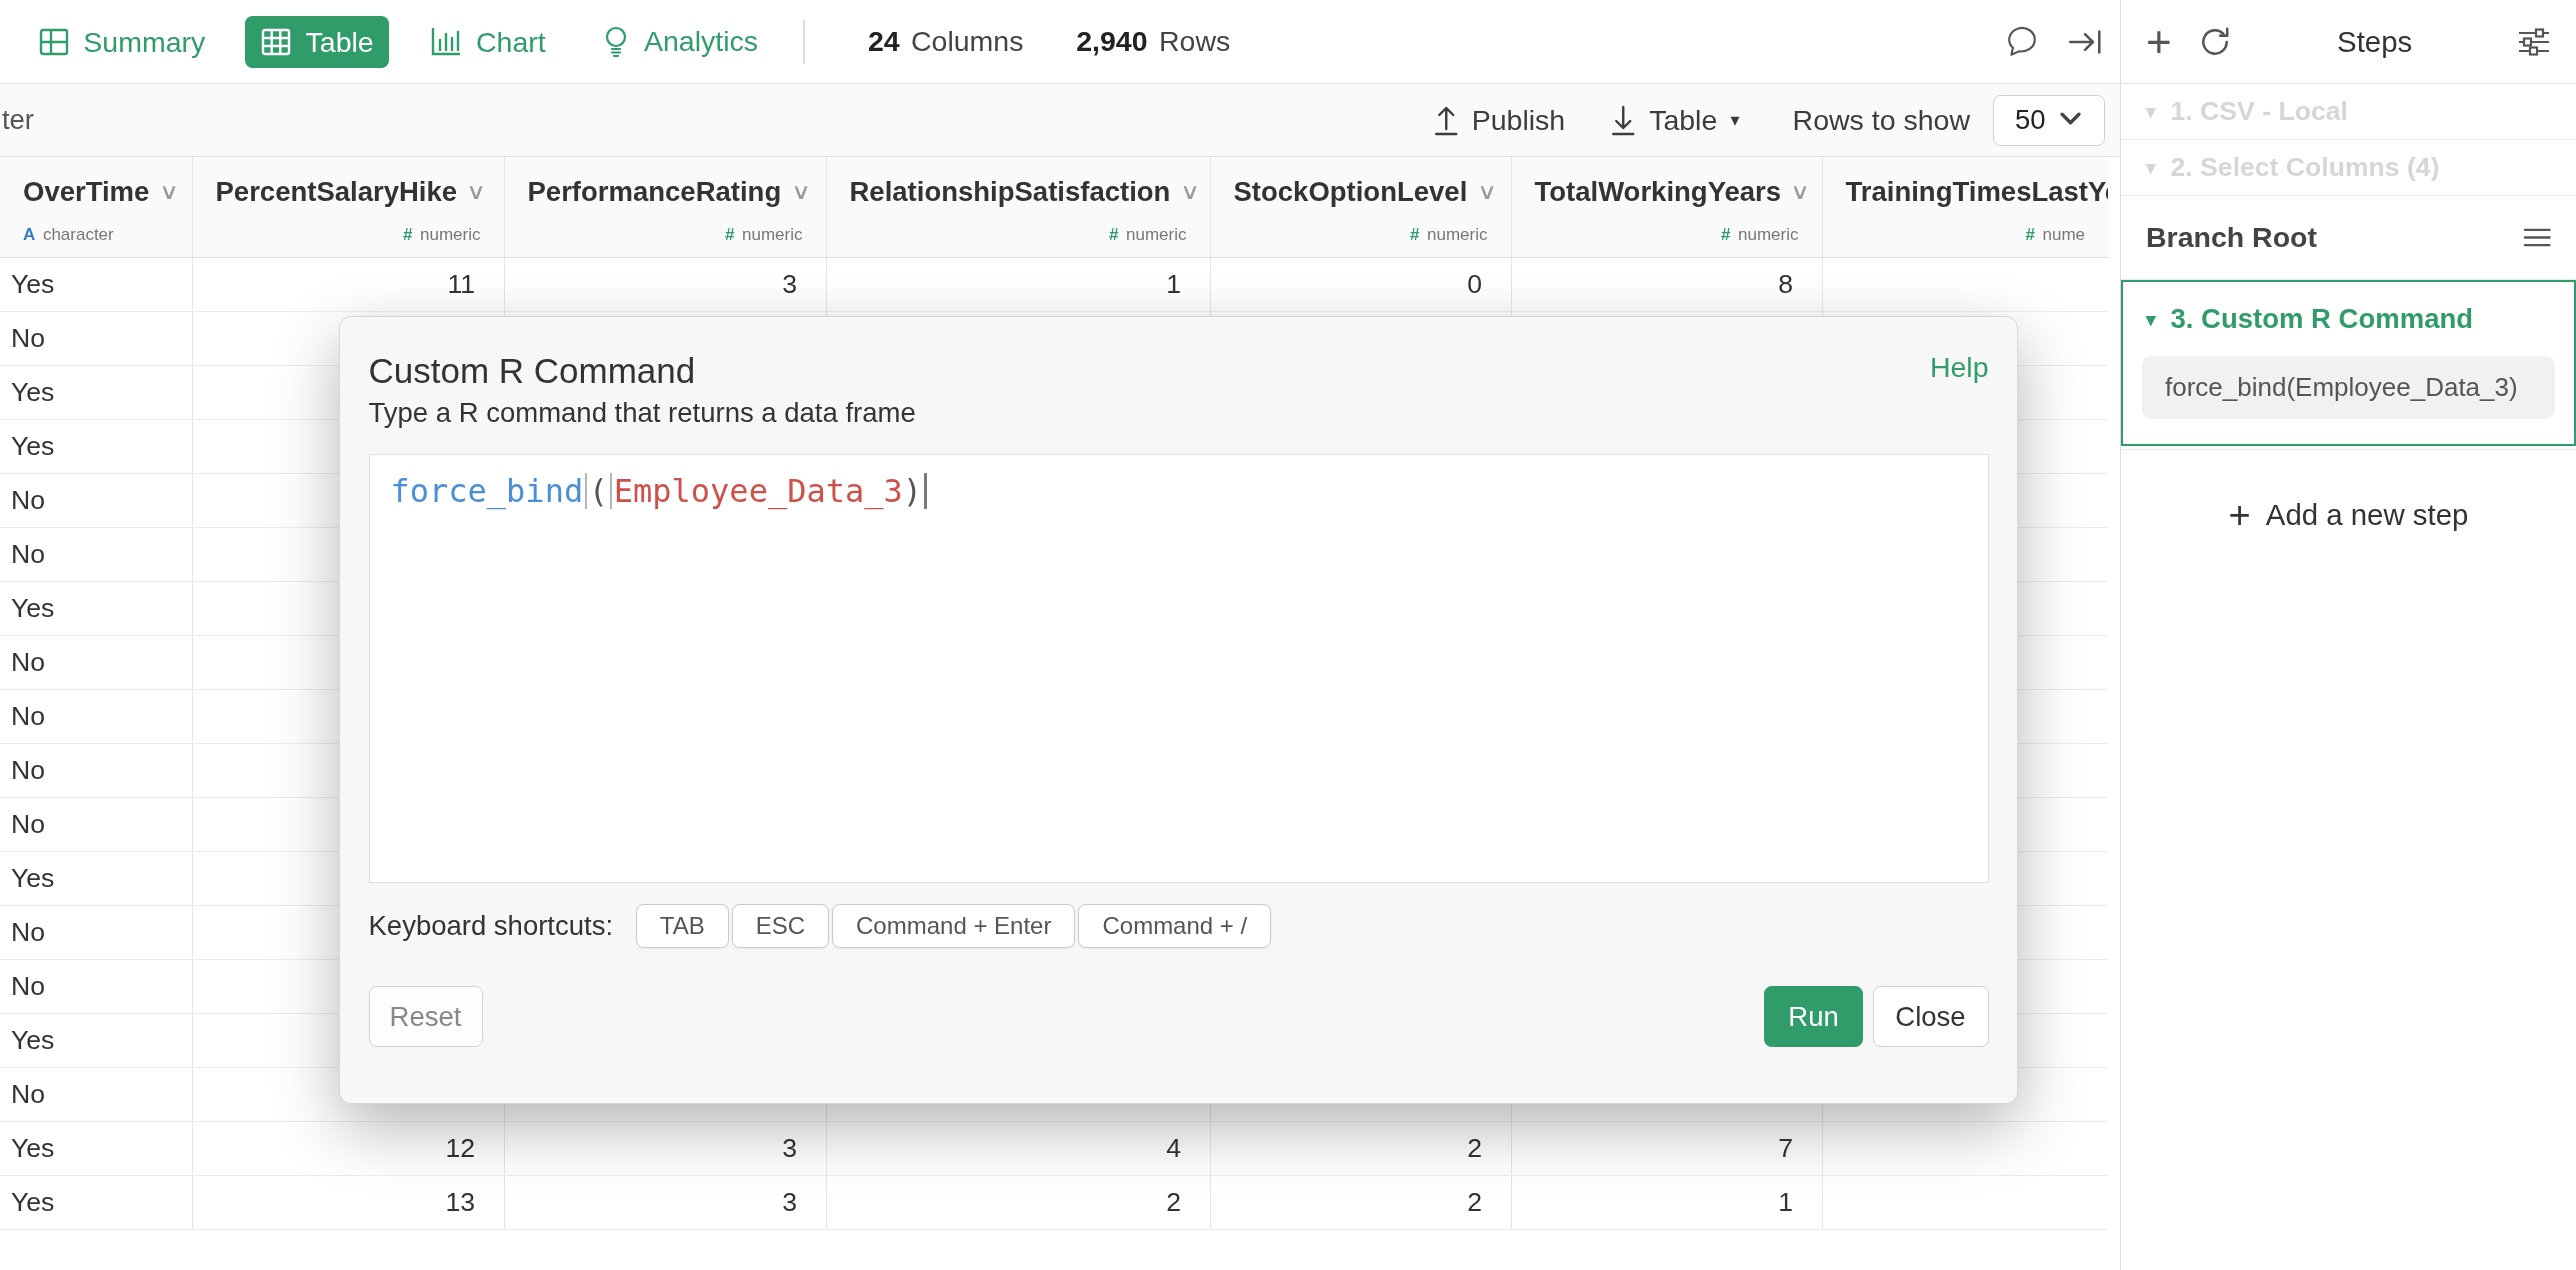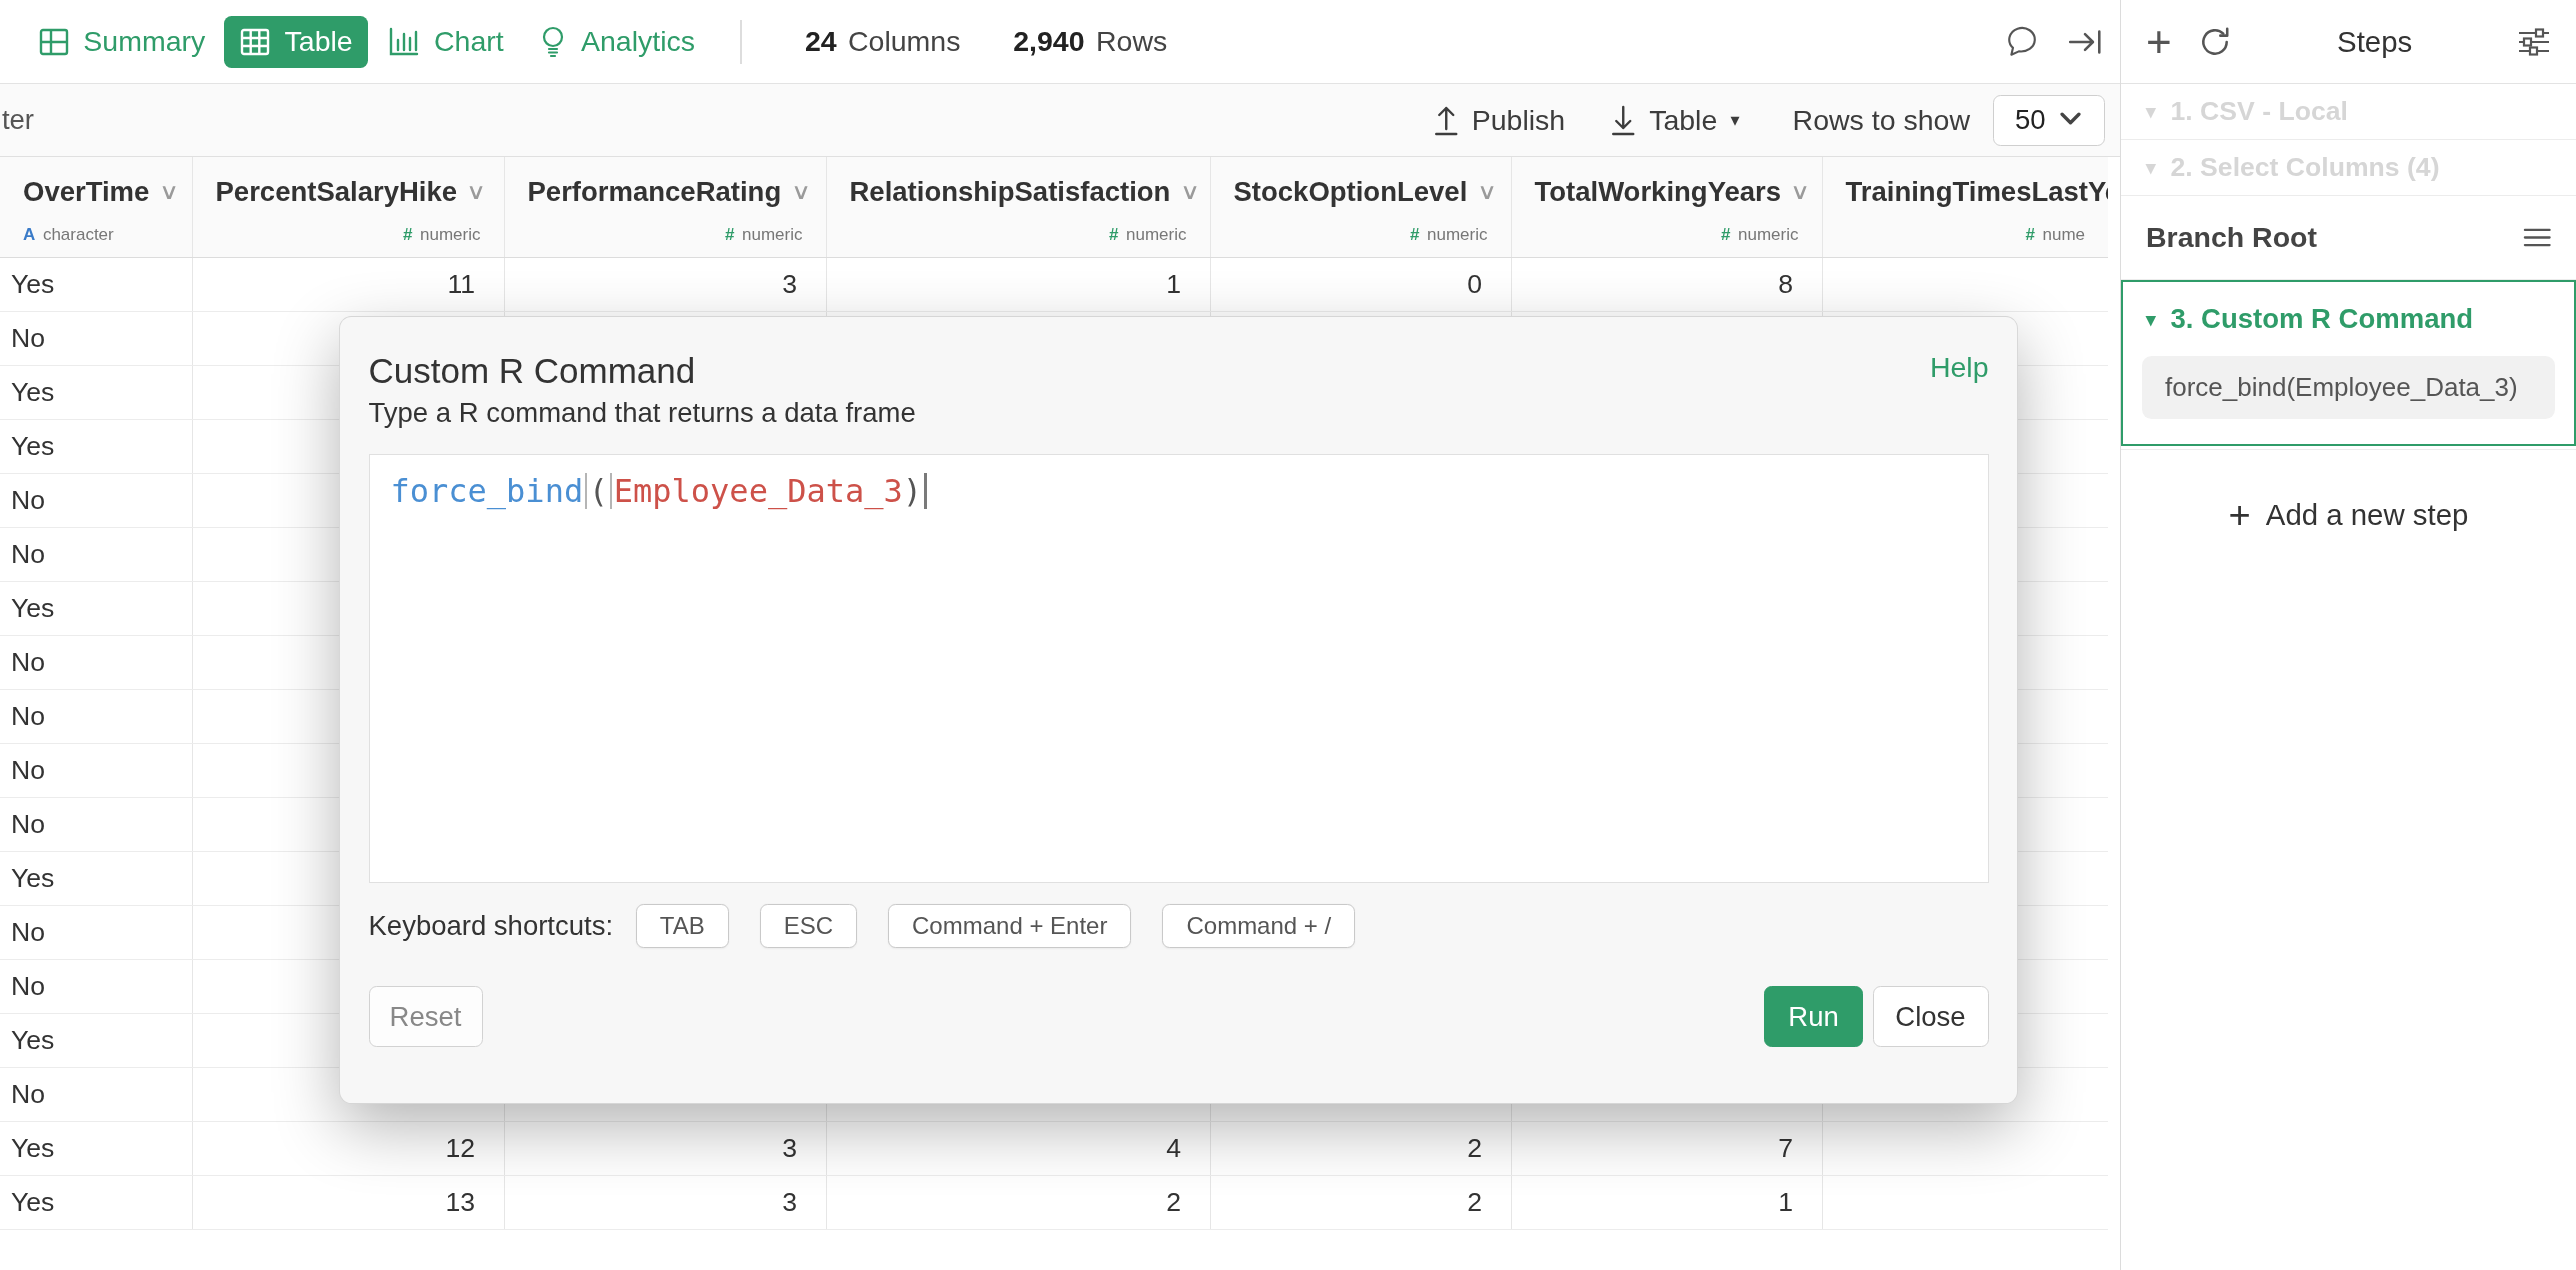--- a/index.html
+++ b/index.html
@@ -6,21 +6,21 @@
   html,body { width:2576px; height:1271px; }
   body { font-family:"Liberation Sans", sans-serif; background:#fff; color:#333; overflow:hidden; }
   :root{
     --green:#2f9c69; --char-blue:#3a7bc8; --fn-blue:#4a8fd3; --arg-red:#cd5149; --dim:#d6d6d6;
   }
   .app { position:relative; width:2576px; height:1271px; background:#fff; }
   .main { position:absolute; left:0; top:0; width:2120px; height:100%; }
 
   
   .topbar { position:relative; height:84px; background:#fff; border-bottom:0.9px solid #e3e3e3; display:flex; align-items:center; padding-left:23px; }
-  .tabs { display:flex; align-items:center; gap:4px; }
+  .tabs { display:flex; align-items:flex-end; gap:25px; }
   .tab { display:flex; align-items:center; gap:13.3px; color:var(--green); font-size:28.5px; padding:9.5px 15px; border-radius:7.6px; cursor:pointer; }
   .tab.active { background:var(--green); color:#fff; }
   .tab-icon { display:flex; align-items:center; }
   .tab-icon svg { display:block; }
   .top-divider { width:1.9px; height:44px; background:#ddd; margin:0 25px 0 30px; }
   .counts { display:flex; align-items:baseline; gap:11.4px; margin-left:38px; font-size:28.5px; color:#444; }
   .counts b { color:#222; font-weight:bold; }
   .counts .gap { width:30px; }
   .top-icons { position:absolute; right:17px; top:0; height:84px; display:flex; align-items:center; gap:28.5px; }
   .icon-btn { display:flex; align-items:center; cursor:pointer; }
@@ -428,21 +428,21 @@
     <div class="modal-header">
       <div class="modal-title">Custom R Command</div>
       <div class="help-link">Help</div>
     </div>
     <div class="modal-sub">Type a R command that returns a data frame</div>
     <div class="code-area">
       <span class="code-fn">force_bind</span><span class="cbar"></span><span class="code-paren">(</span><span class="cbar"></span><span class="code-arg">Employee_Data_3</span><span class="code-paren">)</span><span class="caret-bar"></span>
     </div>
     <div class="shortcut-row">
       <span class="shortcut-label">Keyboard shortcuts:</span>
-      <span id="pills" style="display:flex;gap:31px;">
+      <span id="pills" style="display:flex;gap:3px;">
           <span class="pill">TAB</span>
           <span class="pill">ESC</span>
           <span class="pill">Command + Enter</span>
           <span class="pill">Command + /</span>
         </span>
     </div>
     <div class="modal-footer">
       <div class="btn btn-reset">Reset</div>
       <div class="btn btn-run">Run</div>
       <div class="btn btn-close">Close</div>

